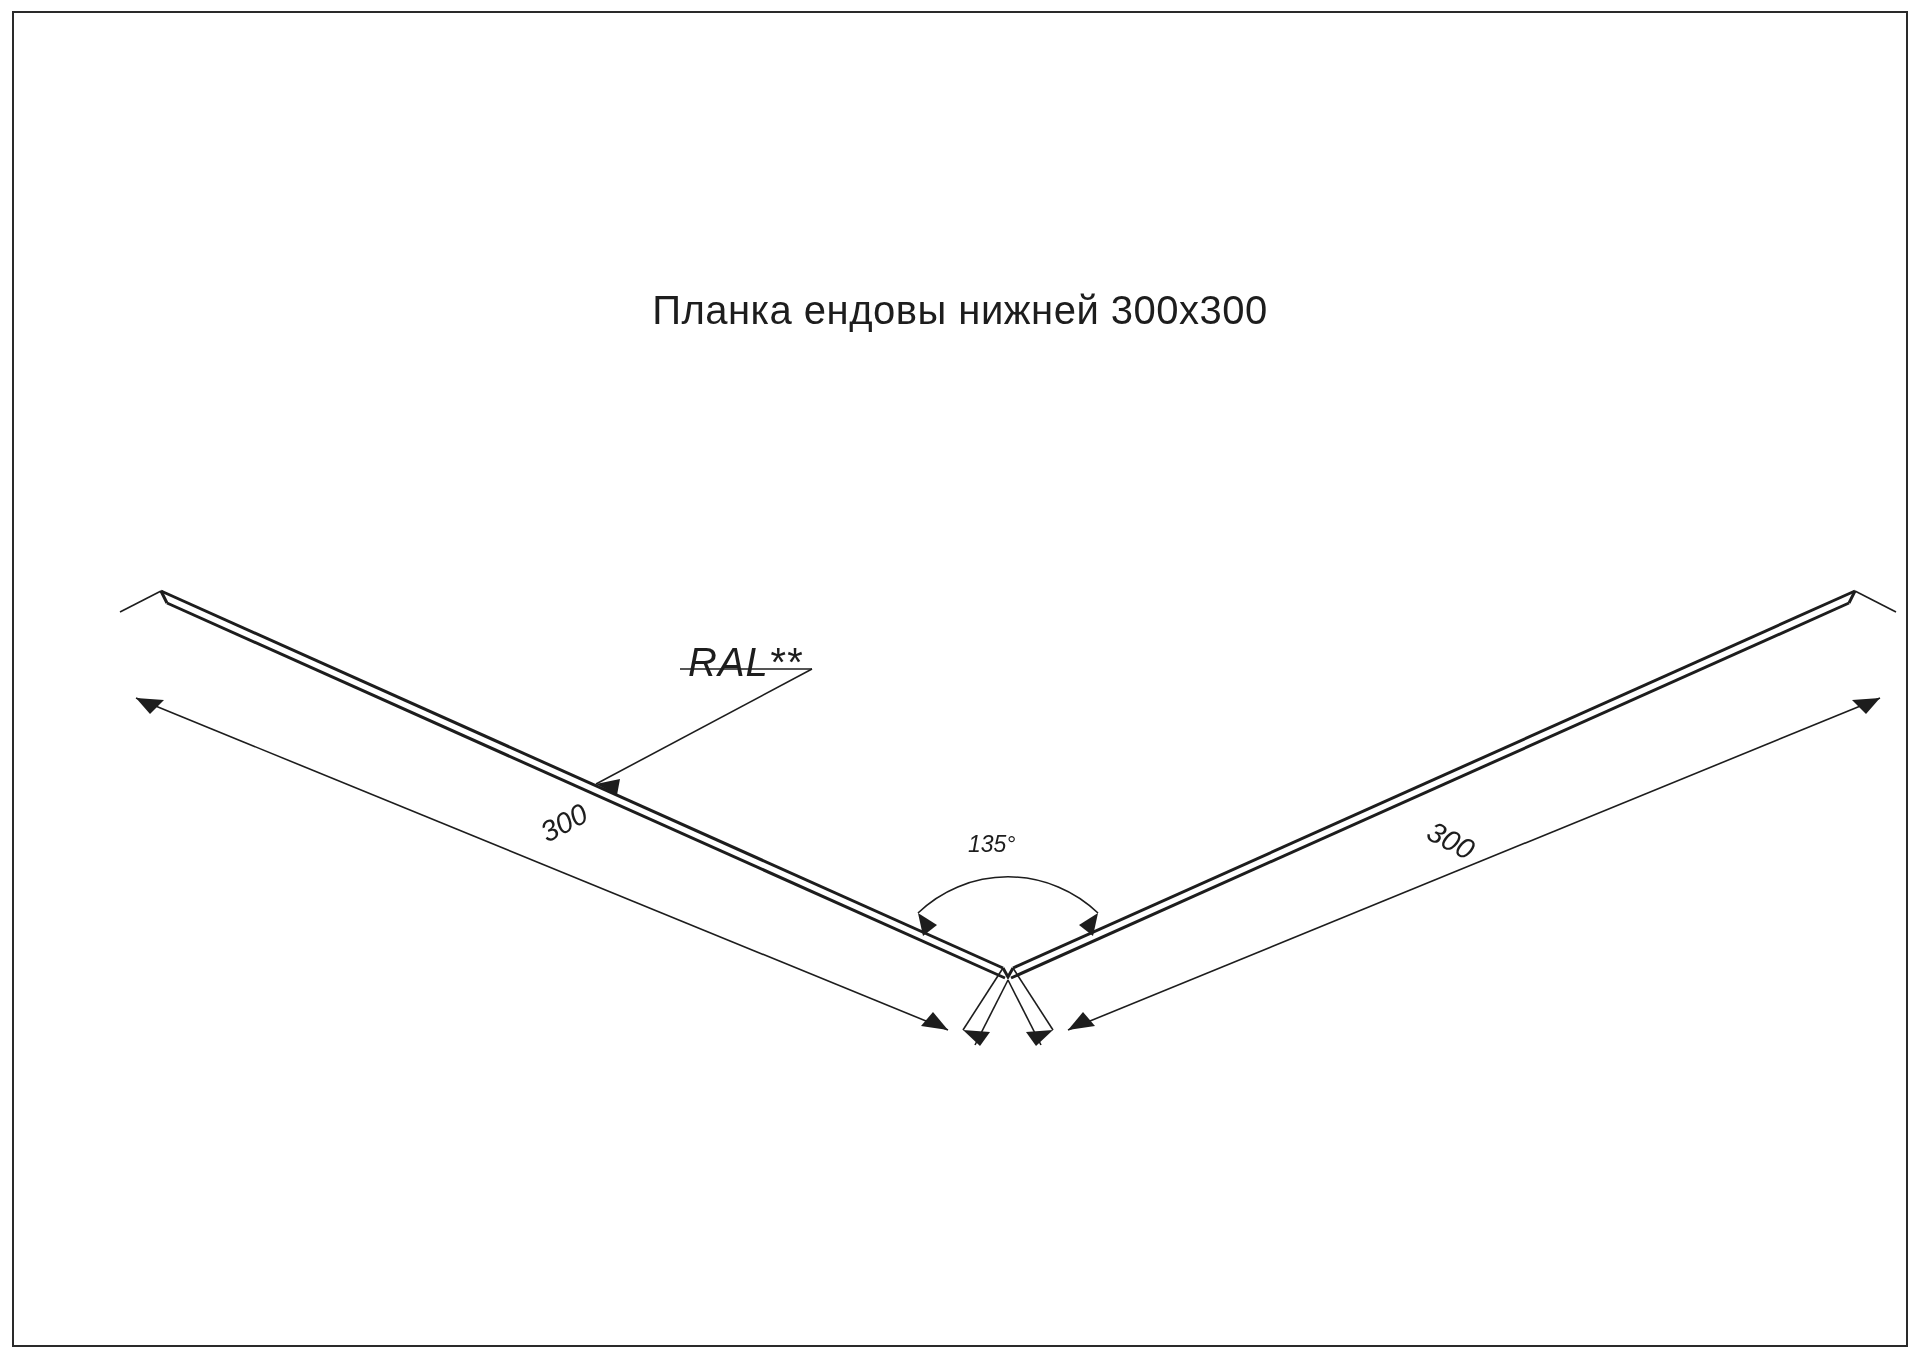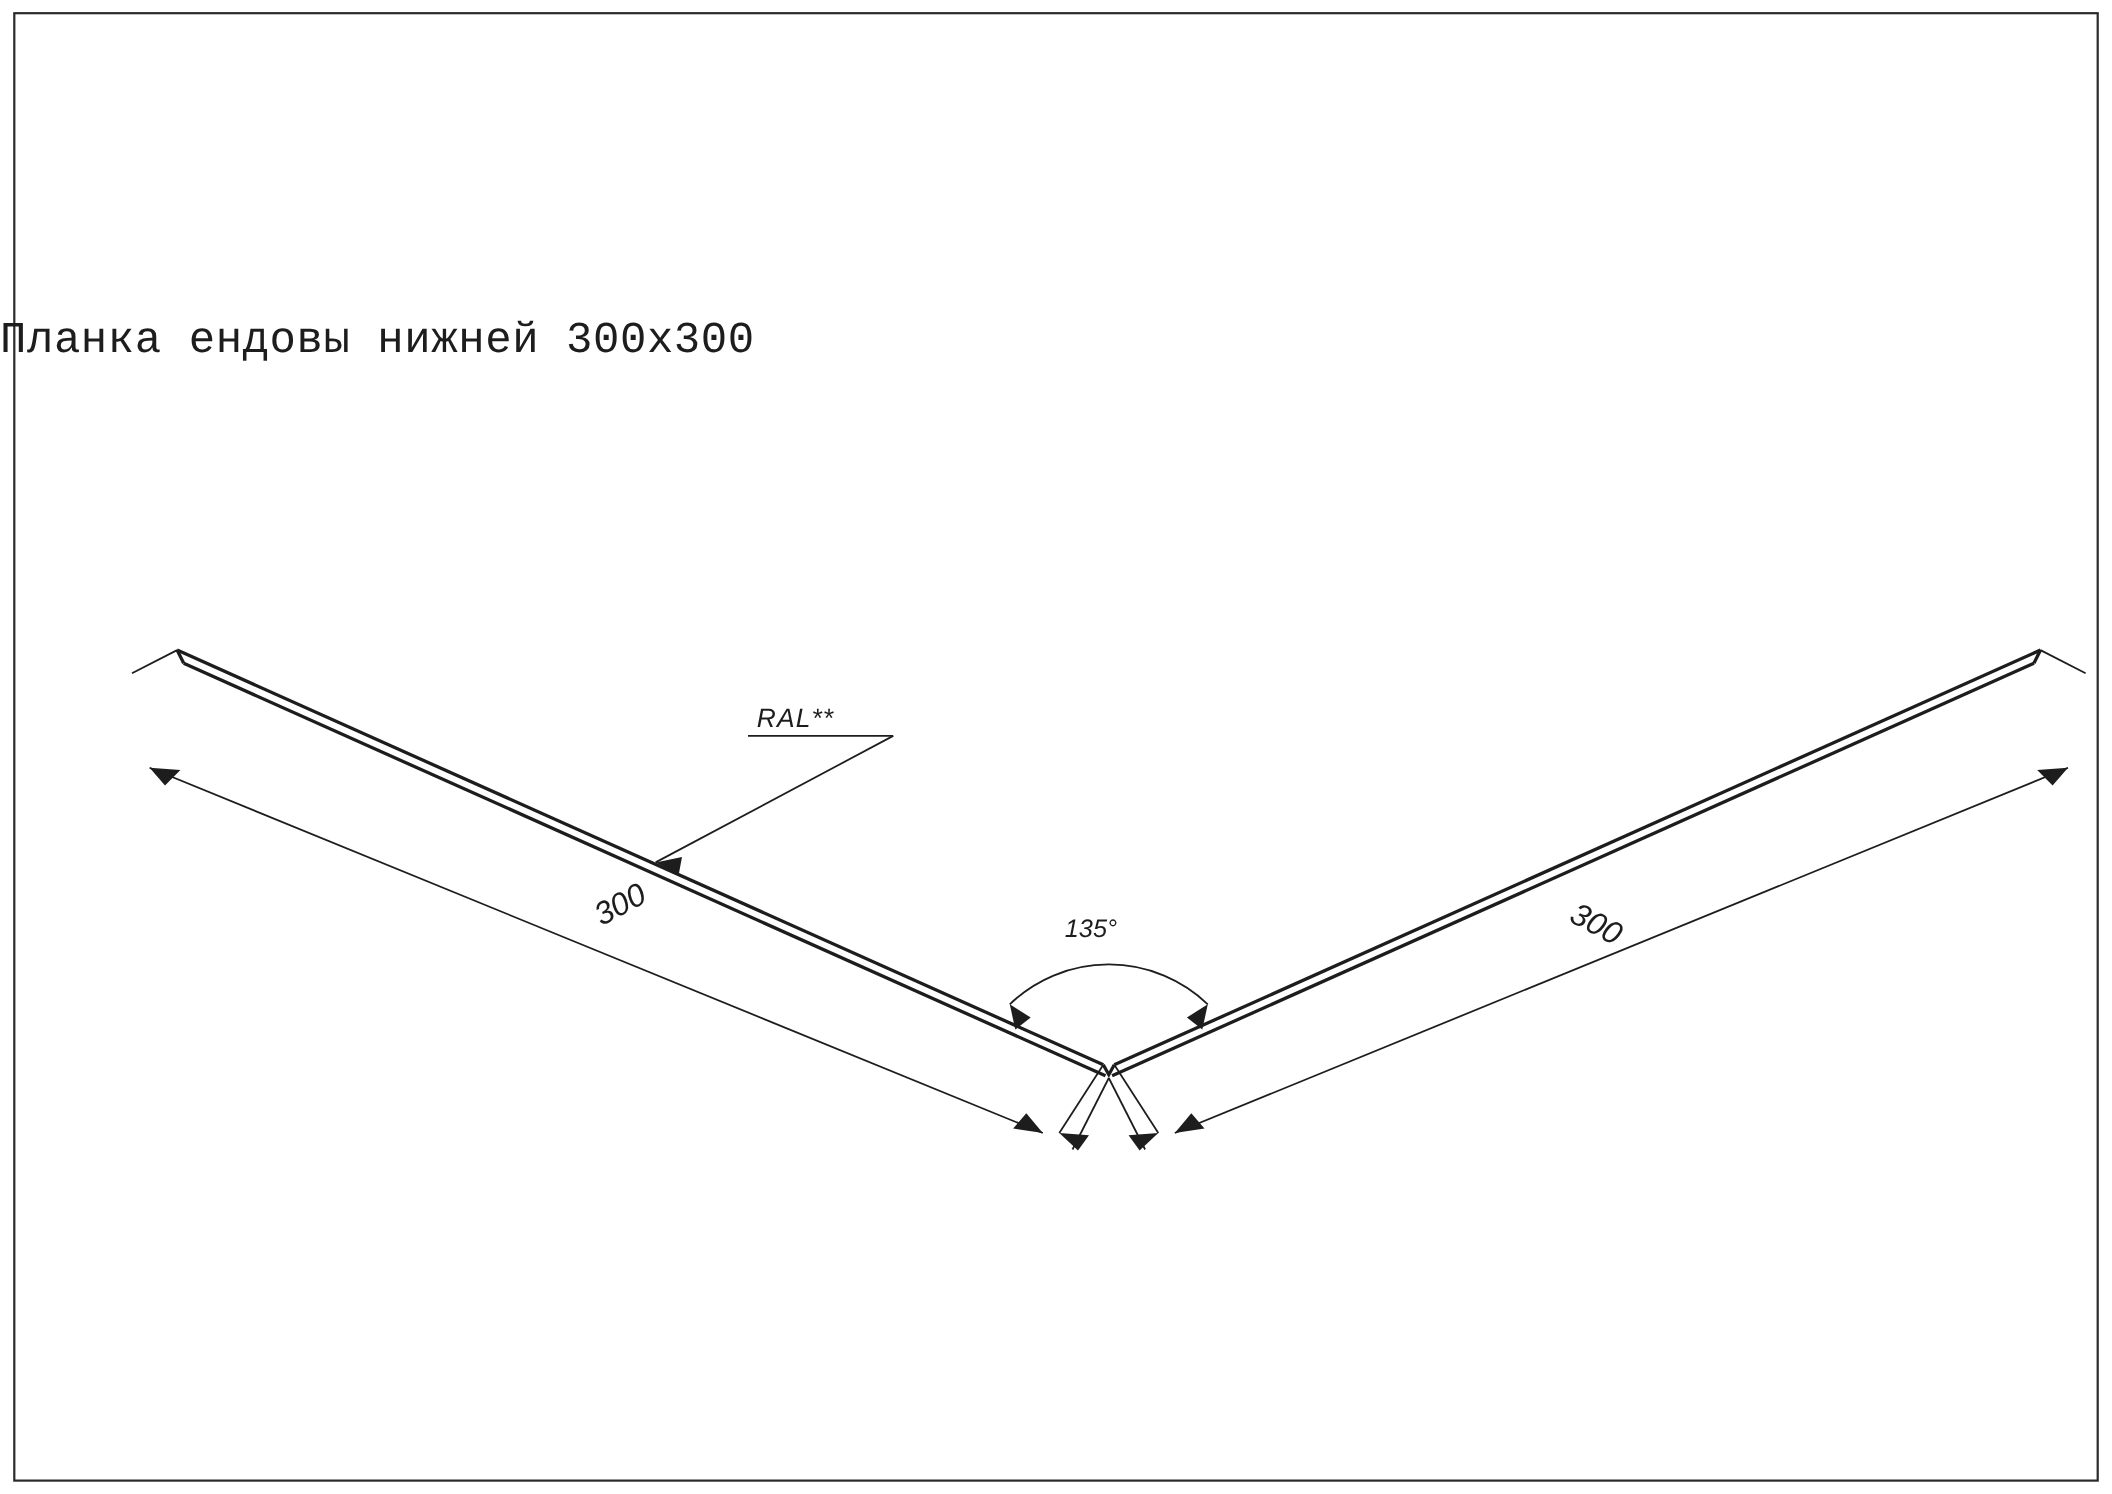--- a/index.html
+++ b/index.html
@@ -34,22 +34,22 @@
     left: 0;
     top: 0;
     width: 1920px;
     height: 1358px;
   }
   .title-text {
     position: absolute;
     left: 0;
     top: 288px;
     width: 1920px;
-    text-align: left;
-    font-family: Liberation Mono, monospace;
+    text-align: center;
+    font-family: Liberation Sans, sans-serif;
     font-size: 40px;
     color: #1d1d1d;
     letter-spacing: 0.5px;
   }
   
   .dim-label {
     position: absolute;
     font-family: "Liberation Sans", sans-serif;
     font-size: 29px;
     color: #1d1d1d;
@@ -69,21 +69,21 @@
     transform-origin: left top;
   }
   #label-angle {
     left: 968px;
     top: 831px;
     font-size: 23px;
   }
   #label-ral {
     left: 688px;
     top: 640px;
-    font-size: 24px;
+    font-size: 40px;
     letter-spacing: 1px;
   }
 </style>
 </head>
 <body>
 
 <div id="sheet">
 
   <div id="frame"></div>
 

